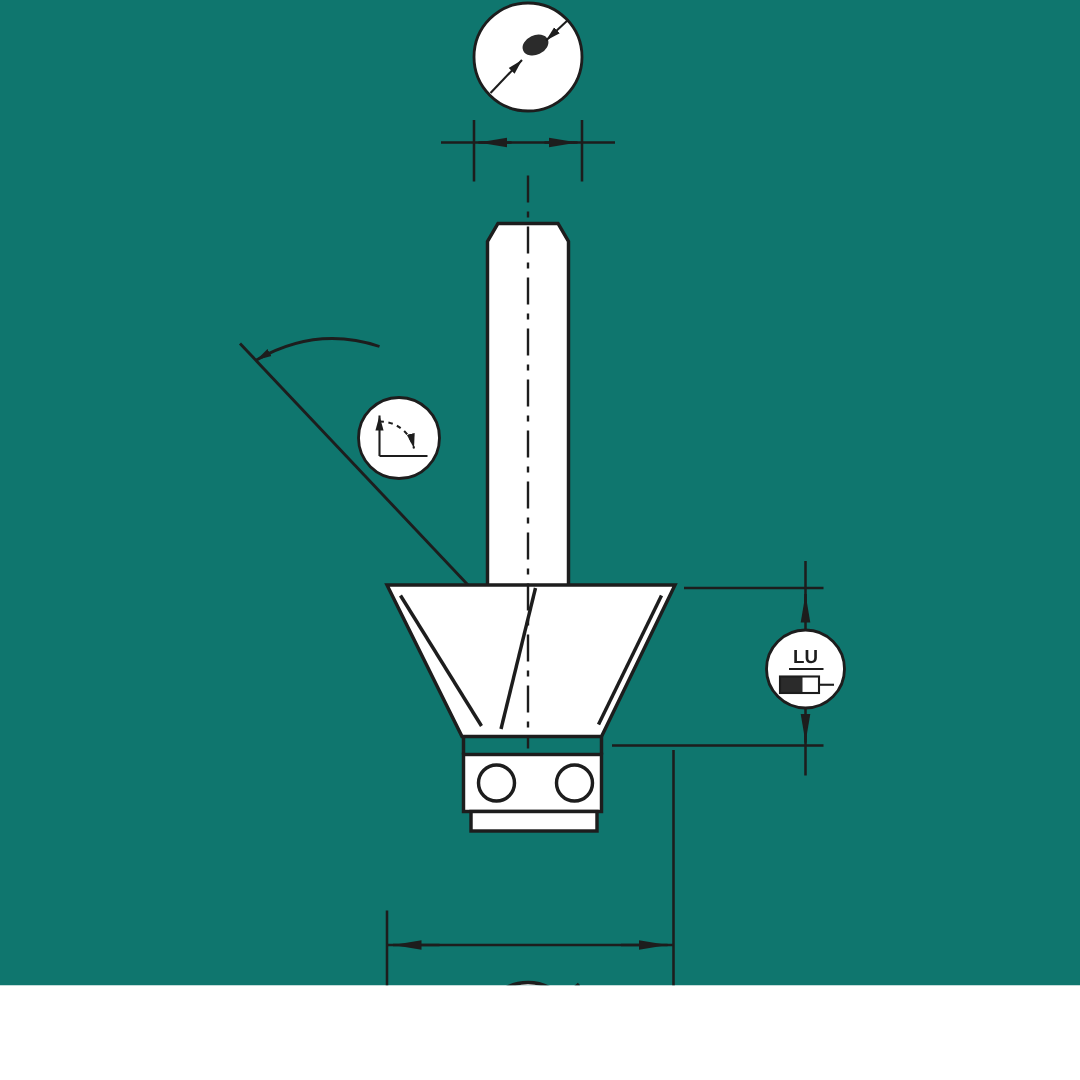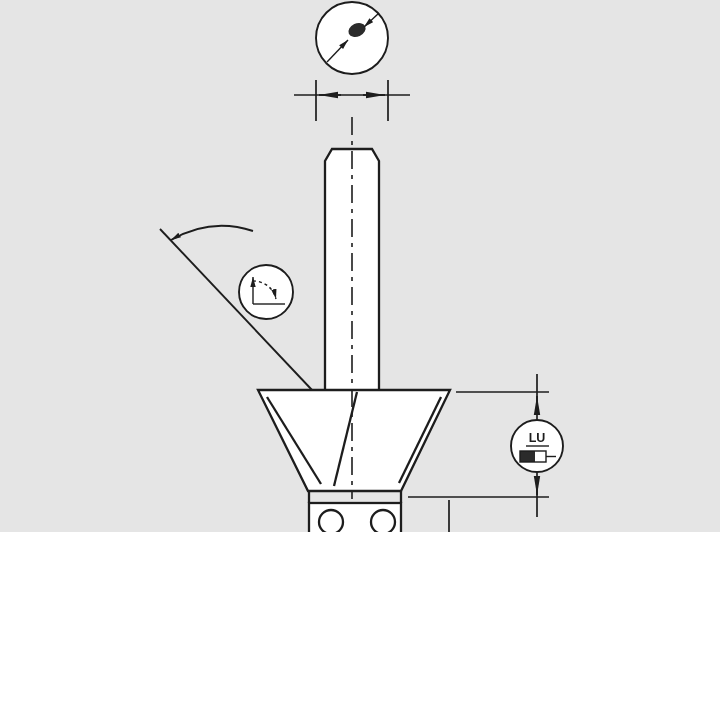--- a/index.html
+++ b/index.html
@@ -1,18 +1,18 @@
 <!DOCTYPE html>
 <html><head>
 <meta charset="utf-8">
 <style>
   html, body { margin: 0; padding: 0; background: #ffffff; }
   .stage {
-    width: 720px; height: 532px; position: relative;
-    background: #e5e5e5; overflow: hidden;
+    width: 720px; height: 657px; position: relative;
+    background: #0f766e; overflow: hidden;
     font-family: "Liberation Sans", sans-serif;
   }
   svg { display: block; }
   .s  { stroke: #1d1d1d; fill: none; }
   .fw { fill: #ffffff; }
   .fd { fill: #2b2b2b; stroke: none; }
   .w-out  { stroke-width: 2.3; }   
   .w-dim  { stroke-width: 1.7; }   
   .w-ico  { stroke-width: 1.9; }   
   .w-thin { stroke-width: 1.4; }

